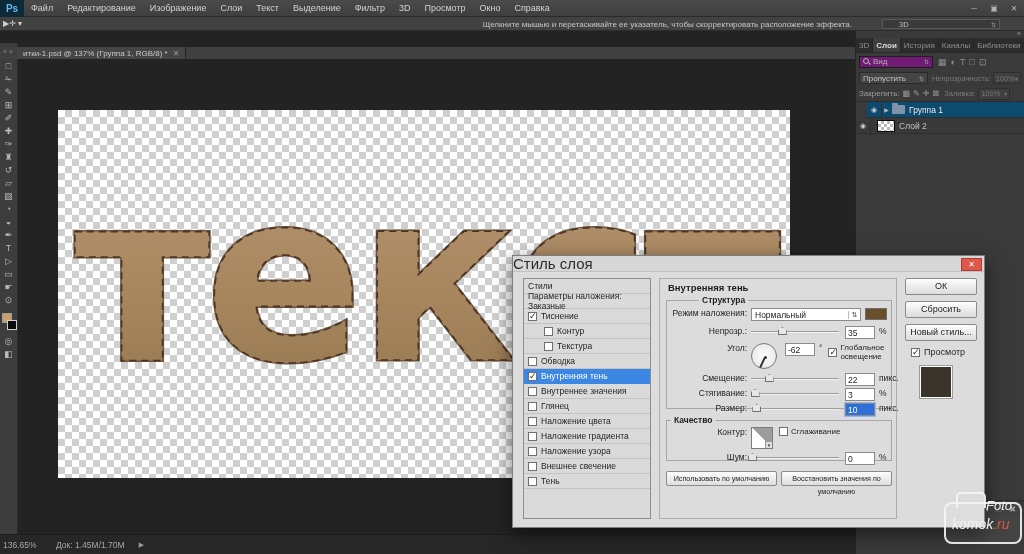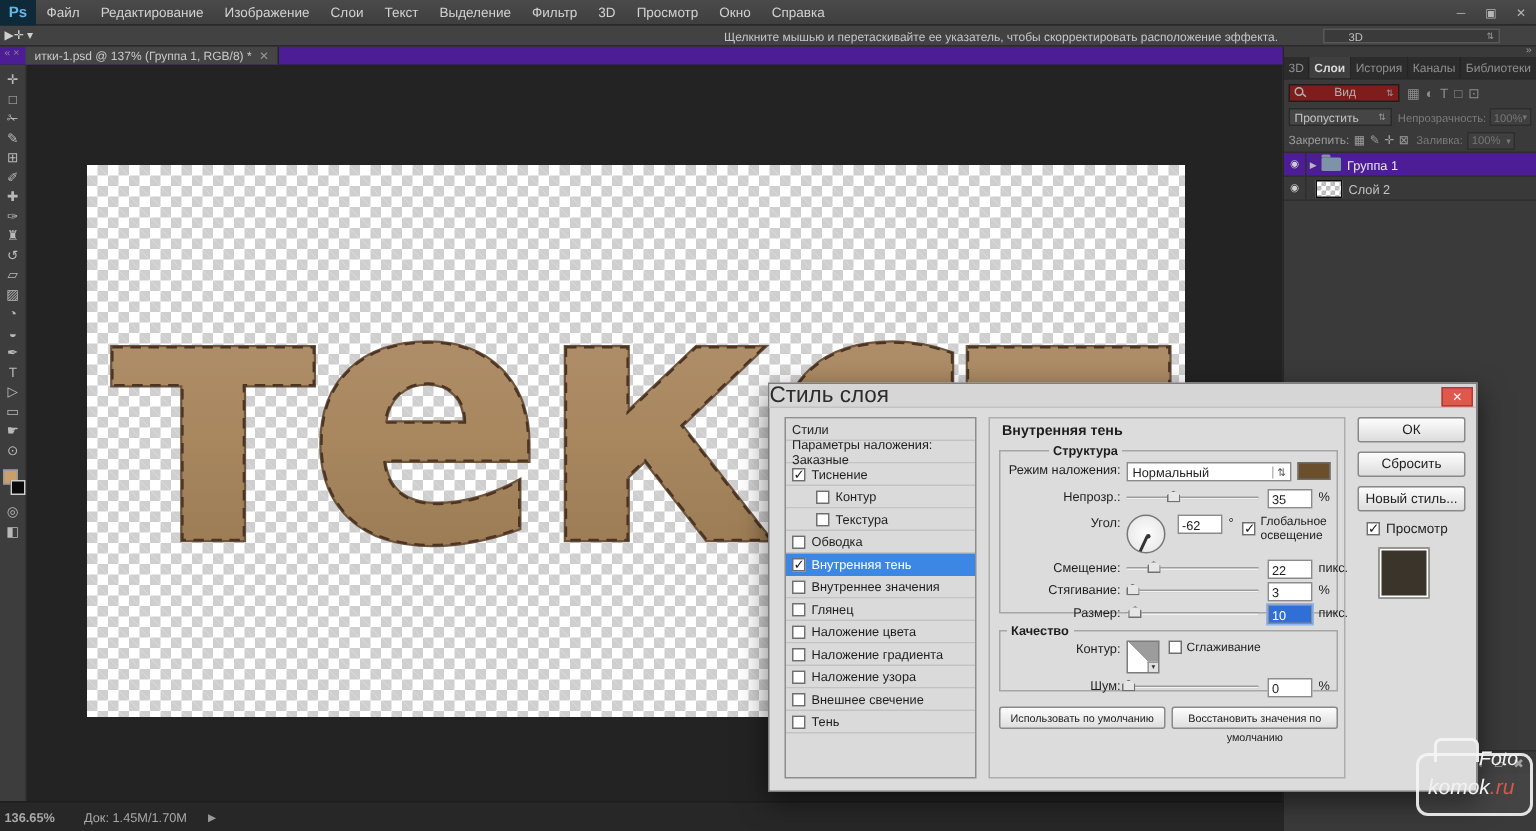--- a/index.html
+++ b/index.html
@@ -21,21 +21,21 @@
   .optionsbar { position:absolute; left:0; top:17px; width:1024px; height:14px;
                 background:#424242; border-bottom:1px solid #2b2b2b; z-index:39; }
   .tool-badge { position:absolute; left:3px; top:2px; color:#cfcfcf; font-size:8px; }
   .opt-hint { position:absolute; right:172px; top:3px; color:#c6c6c6; font-size:8px; }
   .workspace-box { position:absolute; right:24px; top:2px; width:118px; height:10px;
                    background:#3a3a3a; border:1px solid #585858; color:#c0c0c0; font-size:7.5px;
                    display:flex; align-items:center; padding:0 3px 0 16px; }
   .workspace-box .ud { margin-left:auto; font-size:6px; color:#9a9a9a; }
 
   
-  .tabbar { position:absolute; left:0; top:31px; width:855px; height:12px; background:#4c1d95; z-index:30; }
+  .tabbar { position:absolute; left:0; top:47px; width:855px; height:12px; background:#404040; z-index:30; }
   .tab-mini { position:absolute; left:3px; top:1px; color:#8a8a8a; font-size:7px; }
   .doc-tab { position:absolute; left:17px; top:0; height:12px; background:#454545;
              border-right:1px solid #242424; color:#c9c9c9; font-size:8px;
              display:flex; align-items:center; gap:5px; padding:0 6px; }
   .doc-tab .tab-close { color:#969696; font-size:8px; }
 
   
   .toolbar { position:absolute; left:0; top:43px; width:18px; height:491px; background:#3d3d3d;
              border-right:1px solid #2b2b2b; display:flex; flex-direction:column; align-items:center;
              padding-top:4px; z-index:20; }
@@ -49,36 +49,36 @@
   .canvas { position:absolute; left:58px; top:110px; width:732px; height:368px; background-color:#fff;
             background-image:linear-gradient(45deg,#cfcfcf 25%,transparent 25%,transparent 75%,#cfcfcf 75%),
                              linear-gradient(45deg,#cfcfcf 25%,transparent 25%,transparent 75%,#cfcfcf 75%);
             background-size:14px 14px; background-position:0 0,7px 7px; z-index:5; }
   .canvas svg { position:absolute; left:0; top:0; }
 
   
   .statusbar { position:absolute; left:0; top:534px; width:855px; height:20px; background:#272727;
                border-top:1px solid #1d1d1d; display:flex; align-items:center; color:#a8a8a8;
                font-size:8.5px; z-index:25; }
-  .status-zoom { width:42px; padding-left:3px;font-weight:bold; }
+  .status-zoom { width:42px; padding-left:3px; }
   .status-doc { padding-left:14px; }
   .status-flyout { padding-left:14px; font-size:7px; color:#9a9a9a; }
 
   
   .dock { position:absolute; left:855px; top:31px; width:169px; height:523px; background:#3a3a3a;
           border-left:1px solid #262626; z-index:20; }
   .dock-head { height:7px; text-align:right; color:#9a9a9a; font-size:7px; line-height:6px; padding-right:3px; }
   .dock-tabs { height:15px; display:flex; background:#2c2c2c; border-bottom:1px solid #2a2a2a; }
   .dock-tab { padding:0 3px; font-size:8px; line-height:15px; color:#8f8f8f; background:#2c2c2c;
               border-right:1px solid #242424; white-space:nowrap; }
   .dock-tab.active { background:#3f3f3f; color:#dadada; font-weight:bold; }
 
   .filter-row { height:17px; display:flex; align-items:center; padding:0 3px; gap:3px; }
-  .search-box { width:74px; height:12px; background:#7f1d1d; border:1px solid #1e1e1e; color:#b2b2b2;
-                font-size:8px; display:flex; align-items:center; gap:20px; padding:0 3px; }
+  .search-box { width:74px; height:12px; background:#701a75; border:1px solid #1e1e1e; color:#b2b2b2;
+                font-size:8px; display:flex; align-items:center; gap:3px; padding:0 3px; }
   .mag { position:relative; width:7px; height:7px; }
   .mag::before { content:""; position:absolute; left:0; top:0; width:4px; height:4px; border:1px solid #b2b2b2; border-radius:50%; }
   .mag::after { content:""; position:absolute; left:5px; top:5px; width:3px; height:1px; background:#b2b2b2; transform:rotate(45deg); }
   .search-box .ud { margin-left:auto; font-size:6px; color:#9a9a9a; }
   .filter-icons { display:flex; gap:4px; margin-left:2px; }
   .filter-icons span { color:#8e8e8e; font-size:9px; }
 
   .blend-row { height:16px; display:flex; align-items:center; padding:0 3px; gap:2px; }
   .mode-box { width:96px; height:12px; background:#454545; border:1px solid #2a2a2a; color:#c4c4c4;
               font-size:8px; display:flex; align-items:center; padding:0 3px; }
@@ -89,21 +89,21 @@
   .val-box .dd { margin-left:auto; font-size:6px; }
 
   .lock-row { height:15px; display:flex; align-items:center; padding:0 3px; gap:3px; }
   .lock-label { color:#9d9d9d; font-size:8px; }
   .lock-icons { display:flex; gap:3px; }
   .lock-icons span { color:#9d9d9d; font-size:8px; }
 
   .layer-rows { border-top:1px solid #2c2c2c; }
   .layer-row { height:16px; display:flex; align-items:center; background:#393939;
                border-bottom:1px solid #2e2e2e; color:#c2c2c2; font-size:8.5px; }
-  .layer-row.selected { background:#4c1d95; color:#e9e9e9; }
+  .layer-row.selected { background:#0c4a6e; color:#e9e9e9;margin-left:11px; }
   .eye-cell { width:15px; text-align:center; font-size:7px; color:#cfcfcf; border-right:1px solid #2e2e2e;
               align-self:stretch; line-height:16px; }
   .expand { width:9px; font-size:6px; color:#b8b8b8; text-align:center; }
   .folder { position:relative; width:13px; height:9px; background:#7e93a8; border-radius:1px; margin:0 4px 0 1px; }
   .folder::before { content:""; position:absolute; left:0; top:-2px; width:6px; height:2px; background:#7e93a8; border-radius:1px 1px 0 0; }
   .layer-thumb { width:18px; height:12px; margin:0 4px 0 6px; border:1px solid #0c0c0c; background-color:#fff;
                  background-image:linear-gradient(45deg,#bbb 25%,transparent 25%,transparent 75%,#bbb 75%),
                                   linear-gradient(45deg,#bbb 25%,transparent 25%,transparent 75%,#bbb 75%);
                  background-size:6px 6px; background-position:0 0,3px 3px; }
   .dock-fill { height:366px; background:#3a3a3a; }

